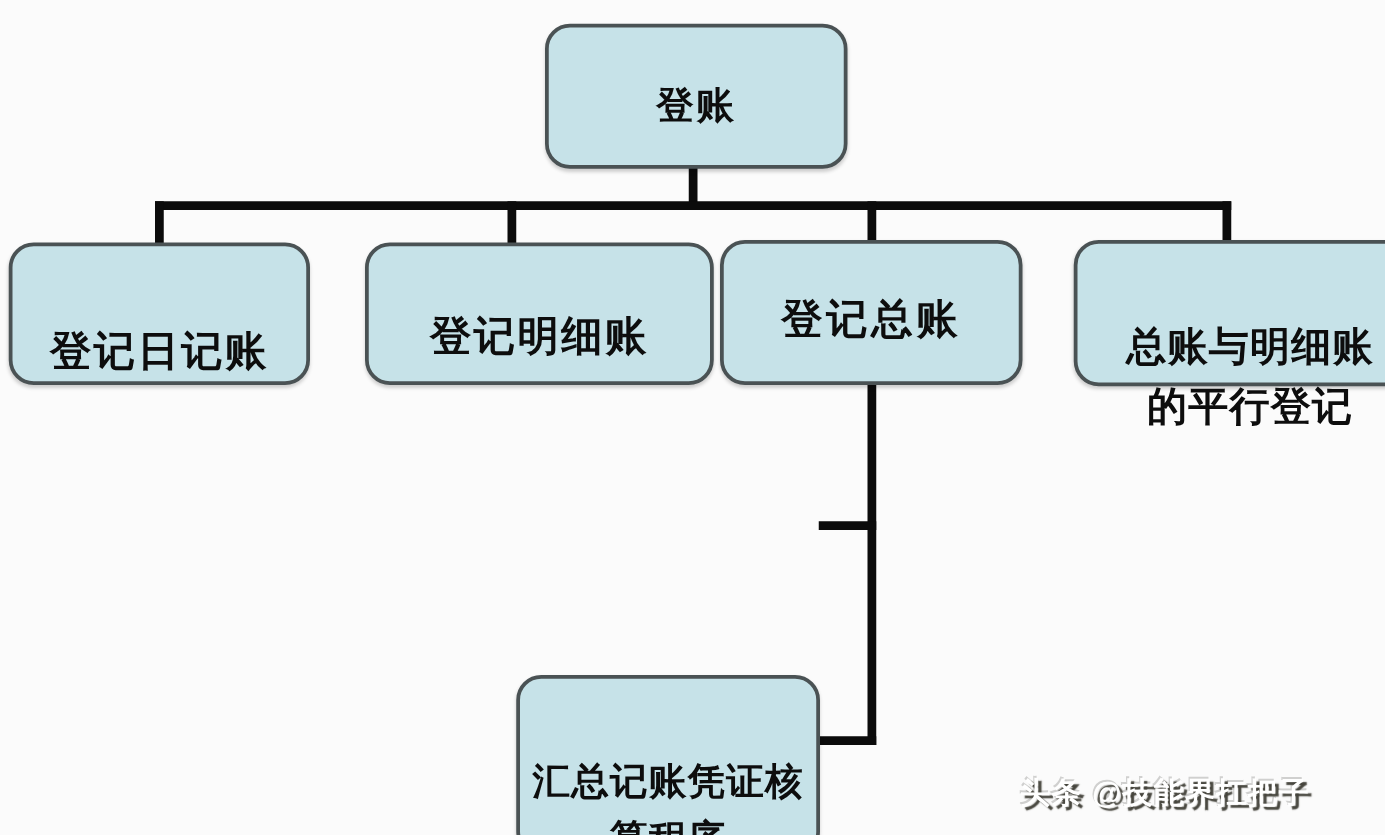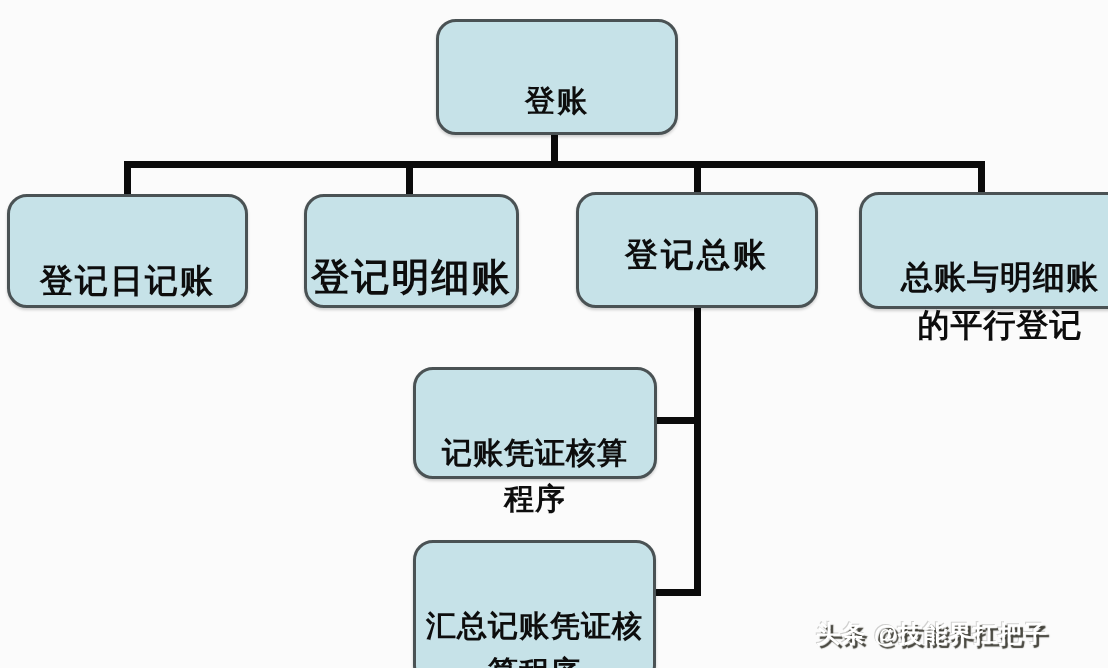--- a/index.html
+++ b/index.html
@@ -30,23 +30,23 @@
     box-shadow: 0 2px 3px rgba(0,0,0,0.18);
     text-align: center;
     color: #0d0d0d;
     font-weight: bold;
     white-space: pre-line;
   }
   .node .label {
     display: block;
     white-space: pre-line;
   }
-  #node-root        { left: 436px; top:  19px; width: 242px; height: 116px; font-size: 30px; padding-top: 25px; letter-spacing: 2px; }
+  #node-root        { left: 436px; top:  19px; width: 242px; height: 116px; font-size: 30px; padding-top: 8px; letter-spacing: 2px; }
   #node-journal     { left:   7px; top: 194px; width: 241px; height: 114px; font-size: 33px; padding-top: 24px; letter-spacing: 2px; }
-  #node-subsidiary  { left: 292px; top: 194px; width: 215px; height: 114px; font-size: 38px; padding-top: 12px; letter-spacing: 2px; margin-left: 12px; }
+  #node-subsidiary  { left: 292px; top: 194px; width: 279px; height: 114px; font-size: 33px; padding-top: 12px; letter-spacing: 2px; }
   #node-general     { left: 576px; top: 192px; width: 242px; height: 116px; font-size: 33px; padding-top: 0; letter-spacing: 3px; }
   #node-parallel    { left: 859px; top: 192px; width: 282px; height: 117px; font-size: 32px; padding-top: 10px; line-height: 1.5; letter-spacing: 1px; }
   #node-voucher     { left: 413px; top: 367px; width: 244px; height: 112px; font-size: 30px; padding-top: 13px; line-height: 1.55; letter-spacing: 1px; }
   #node-summary     { left: 413px; top: 540px; width: 243px; height: 145px; font-size: 30px; padding-top: 13px; line-height: 1.55; letter-spacing: 1px; }
 
   #line-root-stub   { left: 551px; top: 133px; width: 7px;   height: 33px; }
   #line-main-h      { left: 124px; top: 161px; width: 861px; height: 7px; }
   #line-drop-1      { left: 124px; top: 161px; width: 7px;   height: 35px; }
   #line-drop-2      { left: 406px; top: 161px; width: 7px;   height: 35px; }
   #line-drop-3      { left: 694px; top: 161px; width: 7px;   height: 35px; }
@@ -96,24 +96,20 @@
 
   <div class="node" id="node-general">
     <span class="label">登记总账</span>
   </div>
 
   <div class="node" id="node-parallel">
     <span class="label">总账与明细账
 的平行登记</span>
   </div>
 
-  <div class="node" id="node-voucher">
-    <span class="label">记账凭证核算
-程序</span>
-  </div>
 
   <div class="node" id="node-summary">
     <span class="label">汇总记账凭证核
 算程序</span>
   </div>
 
   <div class="watermark">头条 @技能界扛把子</div>
 
 </div>
 

